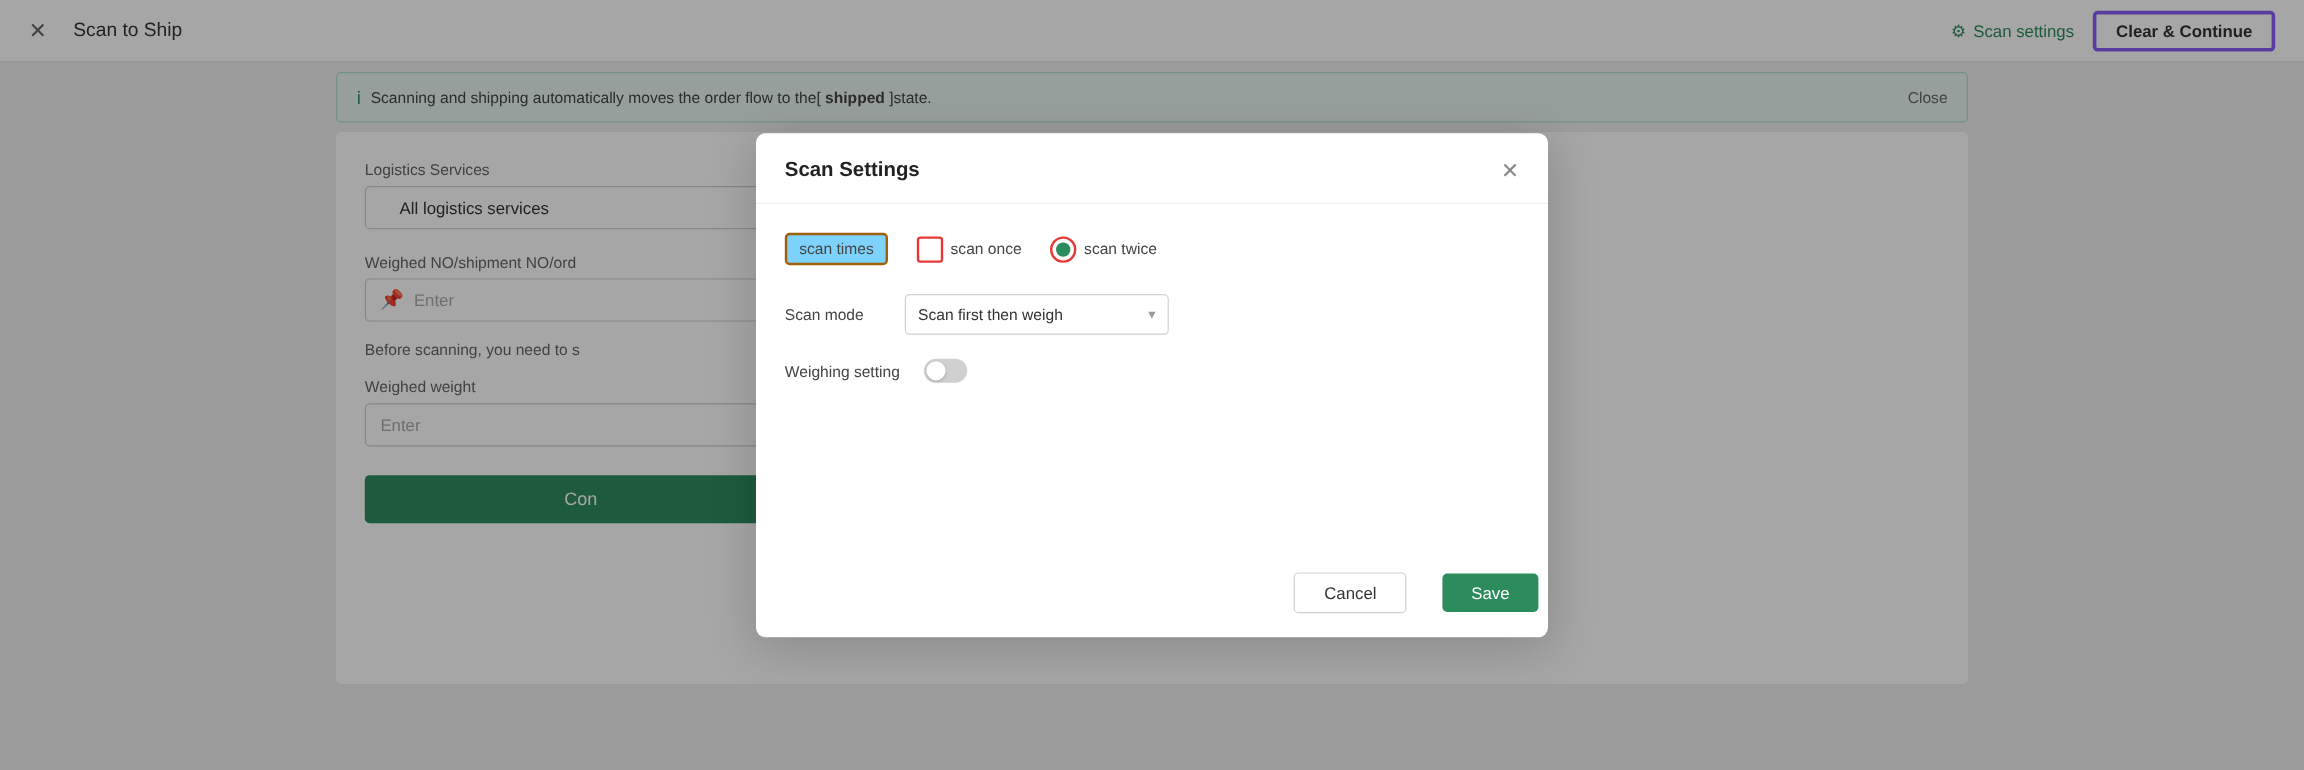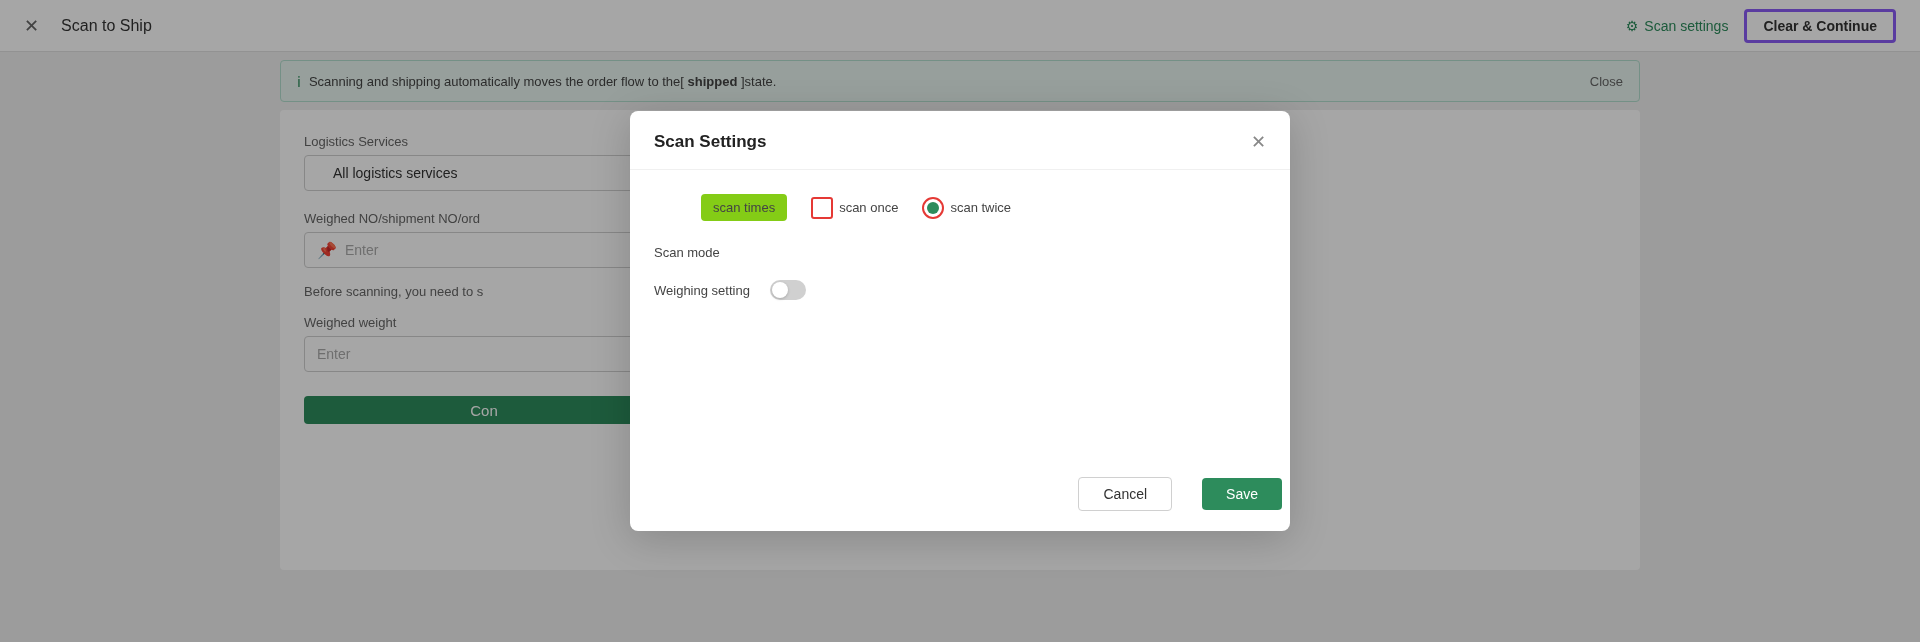--- a/index.html
+++ b/index.html
@@ -172,21 +172,21 @@
       border-radius: 4px;
       padding: 0 12px;
       font-size: 14px;
       color: #aaa;
       display: flex;
       align-items: center;
     }
     .confirm-btn-bg {
       margin-top: 24px;
       width: 360px;
-      height: 28px;
+      height: 40px;
       background: #2d8c5c;
       border-radius: 4px;
       display: flex;
       align-items: center;
       justify-content: center;
       color: #fff;
       font-size: 15px;
       cursor: pointer;
     }
 
@@ -238,27 +238,26 @@
     }
 
     
     .scan-times-row {
       display: flex;
       align-items: center;
       gap: 24px;
       margin-bottom: 24px;
     }
     .scan-times-label-box {
-      border: 2px solid #84cc16;
+      border: 2px solid #a16207;
       border-radius: 4px;
       padding: 4px 10px;
       font-size: 13px;
       color: #444;
-      background: #84cc16;
-      margin-left: 47px;
+      background: #7dd3fc;
     }
     .radio-option {
       display: flex;
       align-items: center;
       gap: 6px;
       font-size: 13px;
       color: #444;
     }
     .radio-box {
       width: 22px;
@@ -455,20 +454,24 @@
       <div class="radio-option">
         <div class="radio-circle-box">
           <div class="radio-dot"></div>
         </div>
         <span>scan twice</span>
       </div>
     </div>
 
     <div class="scan-mode-row">
       <span class="scan-mode-label">Scan mode</span>
+      <div class="scan-mode-select">
+        <span>Scan first then weigh</span>
+        <span class="chevron-down">▾</span>
+      </div>
     </div>
 
     <div class="weighing-row">
       <span class="weighing-label">Weighing setting</span>
       <div class="toggle">
         <div class="toggle-knob"></div>
       </div>
     </div>
 
   </div>

